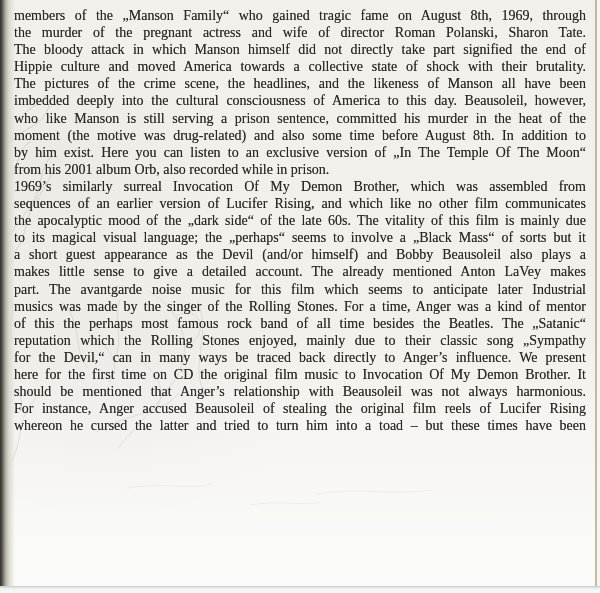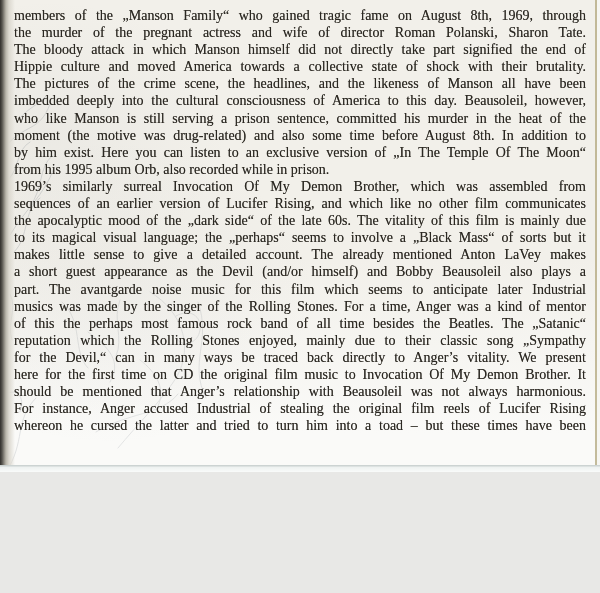--- a/index.html
+++ b/index.html
@@ -1,18 +1,18 @@
 <!DOCTYPE html>
 <html style="--paper-top: #f2f0ea; --paper-bottom: #fafaf8; --ink: #2b2822; --left-edge-shadow: #312f2b; --right-edge-line: #b5ab83; --bottom-edge-line: #ccd3d2;"><head>
 <meta charset="utf-8">
 <style>
   html,body{margin:0;padding:0;background:#e8e8e6;}
   .page{
     position:relative;
-    width:600px;height:472px;
+    width:600px;height:593px;
     overflow:hidden;
     font-family:"Liberation Serif","DejaVu Serif",serif;
     background:
       radial-gradient(ellipse 260px 190px at 8% 28%, rgba(125,130,136,0.06), transparent 70%),
       radial-gradient(ellipse 300px 220px at 18% 62%, rgba(125,130,136,0.05), transparent 70%),
       linear-gradient(to bottom, var(--paper-top) 0%, var(--paper-top) 55%, var(--paper-bottom) 92%);
   }
   .sketch{position:absolute;left:0;top:0;width:600px;height:593px;}
   .sketch path{fill:none;stroke:#7b828b;stroke-width:0.9;stroke-linecap:round;}
   .text-block{
@@ -76,35 +76,35 @@
   <div class="text-block" id="text-block">
       <div class="line" style="">members of the „Manson Family“ who gained tragic fame on August 8th, 1969, through</div>
       <div class="line" style="">the murder of the pregnant actress and wife of director Roman Polanski, Sharon Tate.</div>
       <div class="line" style="">The bloody attack in which Manson himself did not directly take part signified the end of</div>
       <div class="line" style="">Hippie culture and moved America towards a collective state of shock with their brutality.</div>
       <div class="line" style="">The pictures of the crime scene, the headlines, and the likeness of Manson all have been</div>
       <div class="line" style="">imbedded deeply into the cultural consciousness of America to this day. Beausoleil, however,</div>
       <div class="line" style="">who like Manson is still serving a prison sentence, committed his murder in the heat of the</div>
       <div class="line" style="">moment (the motive was drug-related) and also some time before August 8th. In addition to</div>
       <div class="line" style="">by him exist. Here you can listen to an exclusive version of „In The Temple Of The Moon“</div>
-      <div class="line last" style="">from his 1995 album Orb, also recorded while in prison.</div>
+      <div class="line last" style="">from his 2001 album Orb, also recorded while in prison.</div>
       <div class="line" style="">1969’s similarly surreal Invocation Of My Demon Brother, which was assembled from</div>
       <div class="line" style="">sequences of an earlier version of Lucifer Rising, and which like no other film communicates</div>
       <div class="line" style="">the apocalyptic mood of the „dark side“ of the late 60s. The vitality of this film is mainly due</div>
       <div class="line" style="">to its magical visual language; the „perhaps“ seems to involve a „Black Mass“ of sorts but it</div>
+      <div class="line" style="">a short guest appearance as the Devil (and/or himself) and Bobby Beausoleil also plays a</div>
       <div class="line" style="">makes little sense to give a detailed account. The already mentioned Anton LaVey makes</div>
-      <div class="line" style="">a short guest appearance as the Devil (and/or himself) and Bobby Beausoleil also plays a</div>
       <div class="line" style="">part. The avantgarde noise music for this film which seems to anticipate later Industrial</div>
       <div class="line" style="">musics was made by the singer of the Rolling Stones. For a time, Anger was a kind of mentor</div>
       <div class="line" style="">of this the perhaps most famous rock band of all time besides the Beatles. The „Satanic“</div>
       <div class="line" style="">reputation which the Rolling Stones enjoyed, mainly due to their classic song „Sympathy</div>
-      <div class="line" style="">for the Devil,“ can in many ways be traced back directly to Anger’s vitality. We present</div>
+      <div class="line" style="">for the Devil,“ can in many ways be traced back directly to Anger’s influence. We present</div>
       <div class="line" style="">here for the first time on CD the original film music to Invocation Of My Demon Brother. It</div>
       <div class="line" style="">should be mentioned that Anger’s relationship with Beausoleil was not always harmonious.</div>
-      <div class="line" style="">For instance, Anger accused Industrial of stealing the original film reels of Lucifer Rising</div>
+      <div class="line" style="">For instance, Anger accused Beausoleil of stealing the original film reels of Lucifer Rising</div>
       <div class="line" style="">whereon he cursed the latter and tried to turn him into a toad – but these times have been</div>
     </div>
 
   <div class="edge edge-left"></div>
   <div class="edge edge-right-outer"></div>
   <div class="edge edge-right"></div>
   <div class="edge edge-bottom"></div>
 
 </div>
 

